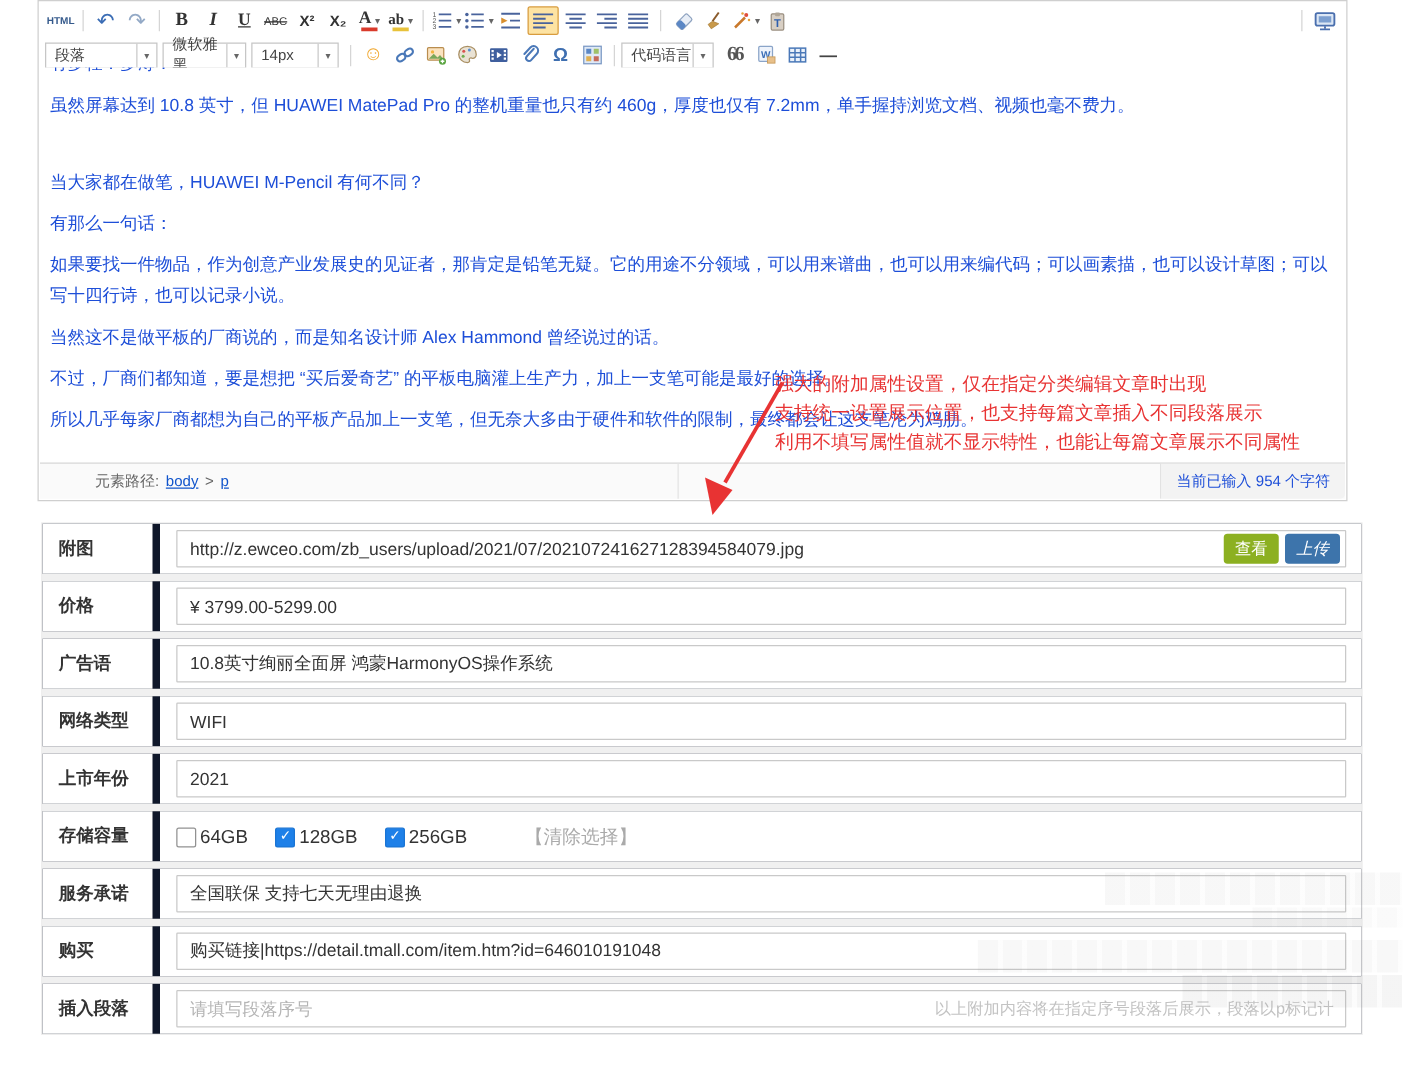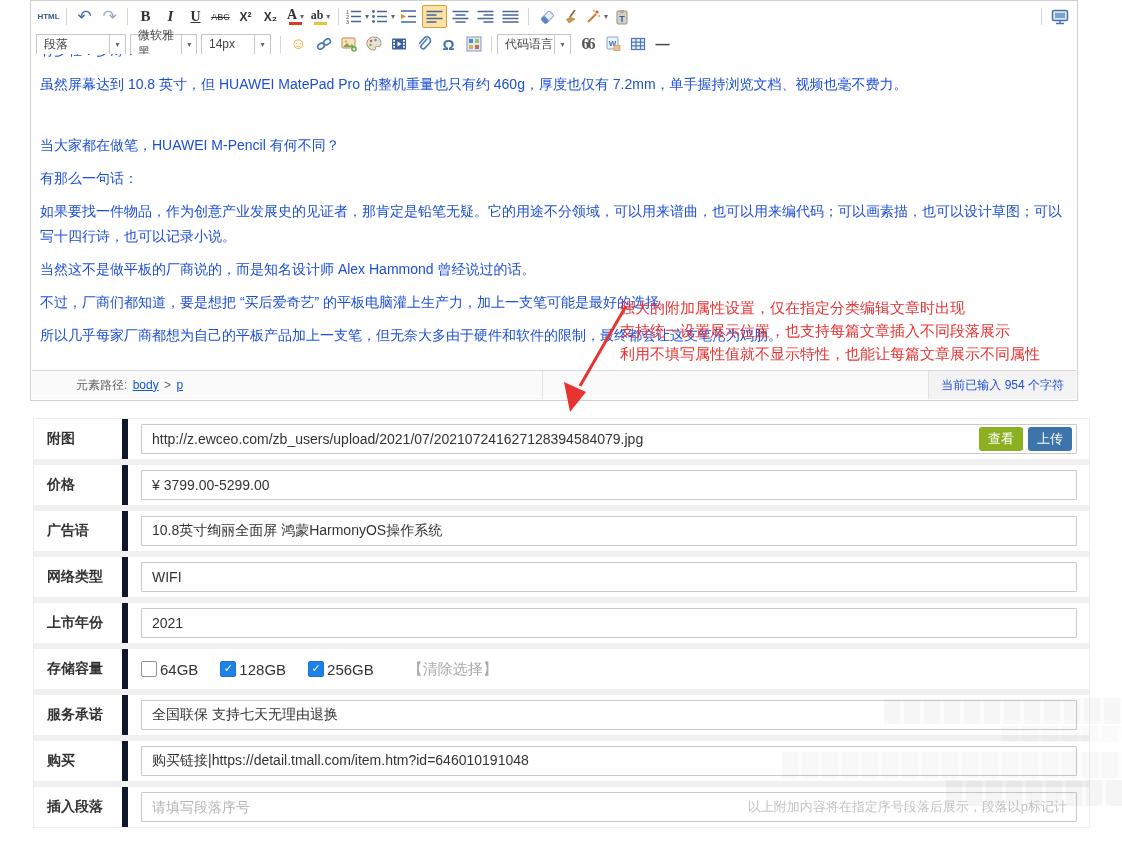--- a/index.html
+++ b/index.html
@@ -55,28 +55,28 @@
   
   .form{position:absolute;left:33px;top:418px;width:1057px;display:flex;flex-direction:column;gap:6px;background:#f0f0f0;border:1px solid #ededed;box-sizing:border-box;}
   .frow{display:flex;gap:6px;height:40px;background:#0f172a;}
   .flabel{width:88px;flex:0 0 88px;background:#fff;display:flex;align-items:center;padding-left:13px;box-sizing:border-box;font-weight:bold;font-size:14px;color:#333;}
   .fcontent{flex:1;background:#fff;display:flex;align-items:center;padding:0 12px 0 13px;position:relative;box-sizing:border-box;}
   .finput{width:100%;height:30px;border:1px solid #c9c9c9;border-radius:1px;font-size:14px;color:#333;padding:0 10px;box-sizing:border-box;font-family:inherit;background:#fff;}
   .finput::placeholder{color:#b5b5b5;}
   .btn-group{position:absolute;right:17px;top:50%;transform:translateY(-50%);display:flex;gap:5px;}
   .fbtn{height:24px;padding:0 9px;border-radius:3px;font-size:13px;color:#fff;display:inline-flex;align-items:center;border:0;cursor:pointer;font-family:inherit;}
   .fbtn.view{background:#8cb021;}
-  .fbtn.upload{background:#3d74ab;}
+  .fbtn.upload{background:#3d74ab;font-style:italic;}
   .cb-row{display:flex;align-items:center;gap:8px;font-size:15px;color:#333;}
-  .cb-item{display:inline-flex;align-items:flex-start;gap:3px;margin-right:14px;}
+  .cb-item{display:inline-flex;align-items:flex-end;gap:3px;margin-right:14px;}
   .cb{width:16px;height:16px;border:1px solid #919191;background:#fff;display:inline-flex;align-items:center;justify-content:center;border-radius:2px;box-sizing:border-box;cursor:pointer;}
   .cb.checked{background:#1e80e8;border-color:#1a74d4;}
   .cb .tick{display:none;color:#fff;font-size:11px;font-weight:bold;line-height:1;}
   .cb.checked .tick{display:block;}
-  .clear-link{color:#aaa;font-size:15px;margin-left:12px;cursor:pointer;}
+  .clear-link{color:#aaa;font-size:15px;margin-left:24px;cursor:pointer;}
   .input-hint{position:absolute;right:22px;top:50%;transform:translateY(-50%);color:#c3c3c3;font-size:13px;pointer-events:none;white-space:nowrap;}
 
   
   .wm{position:absolute;pointer-events:none;background:repeating-linear-gradient(90deg,rgba(130,130,130,0.10) 0 16px,rgba(130,130,130,0.03) 16px 20px);}
 </style>
 </head>
 <body>
 
 <div class="stage">
 

